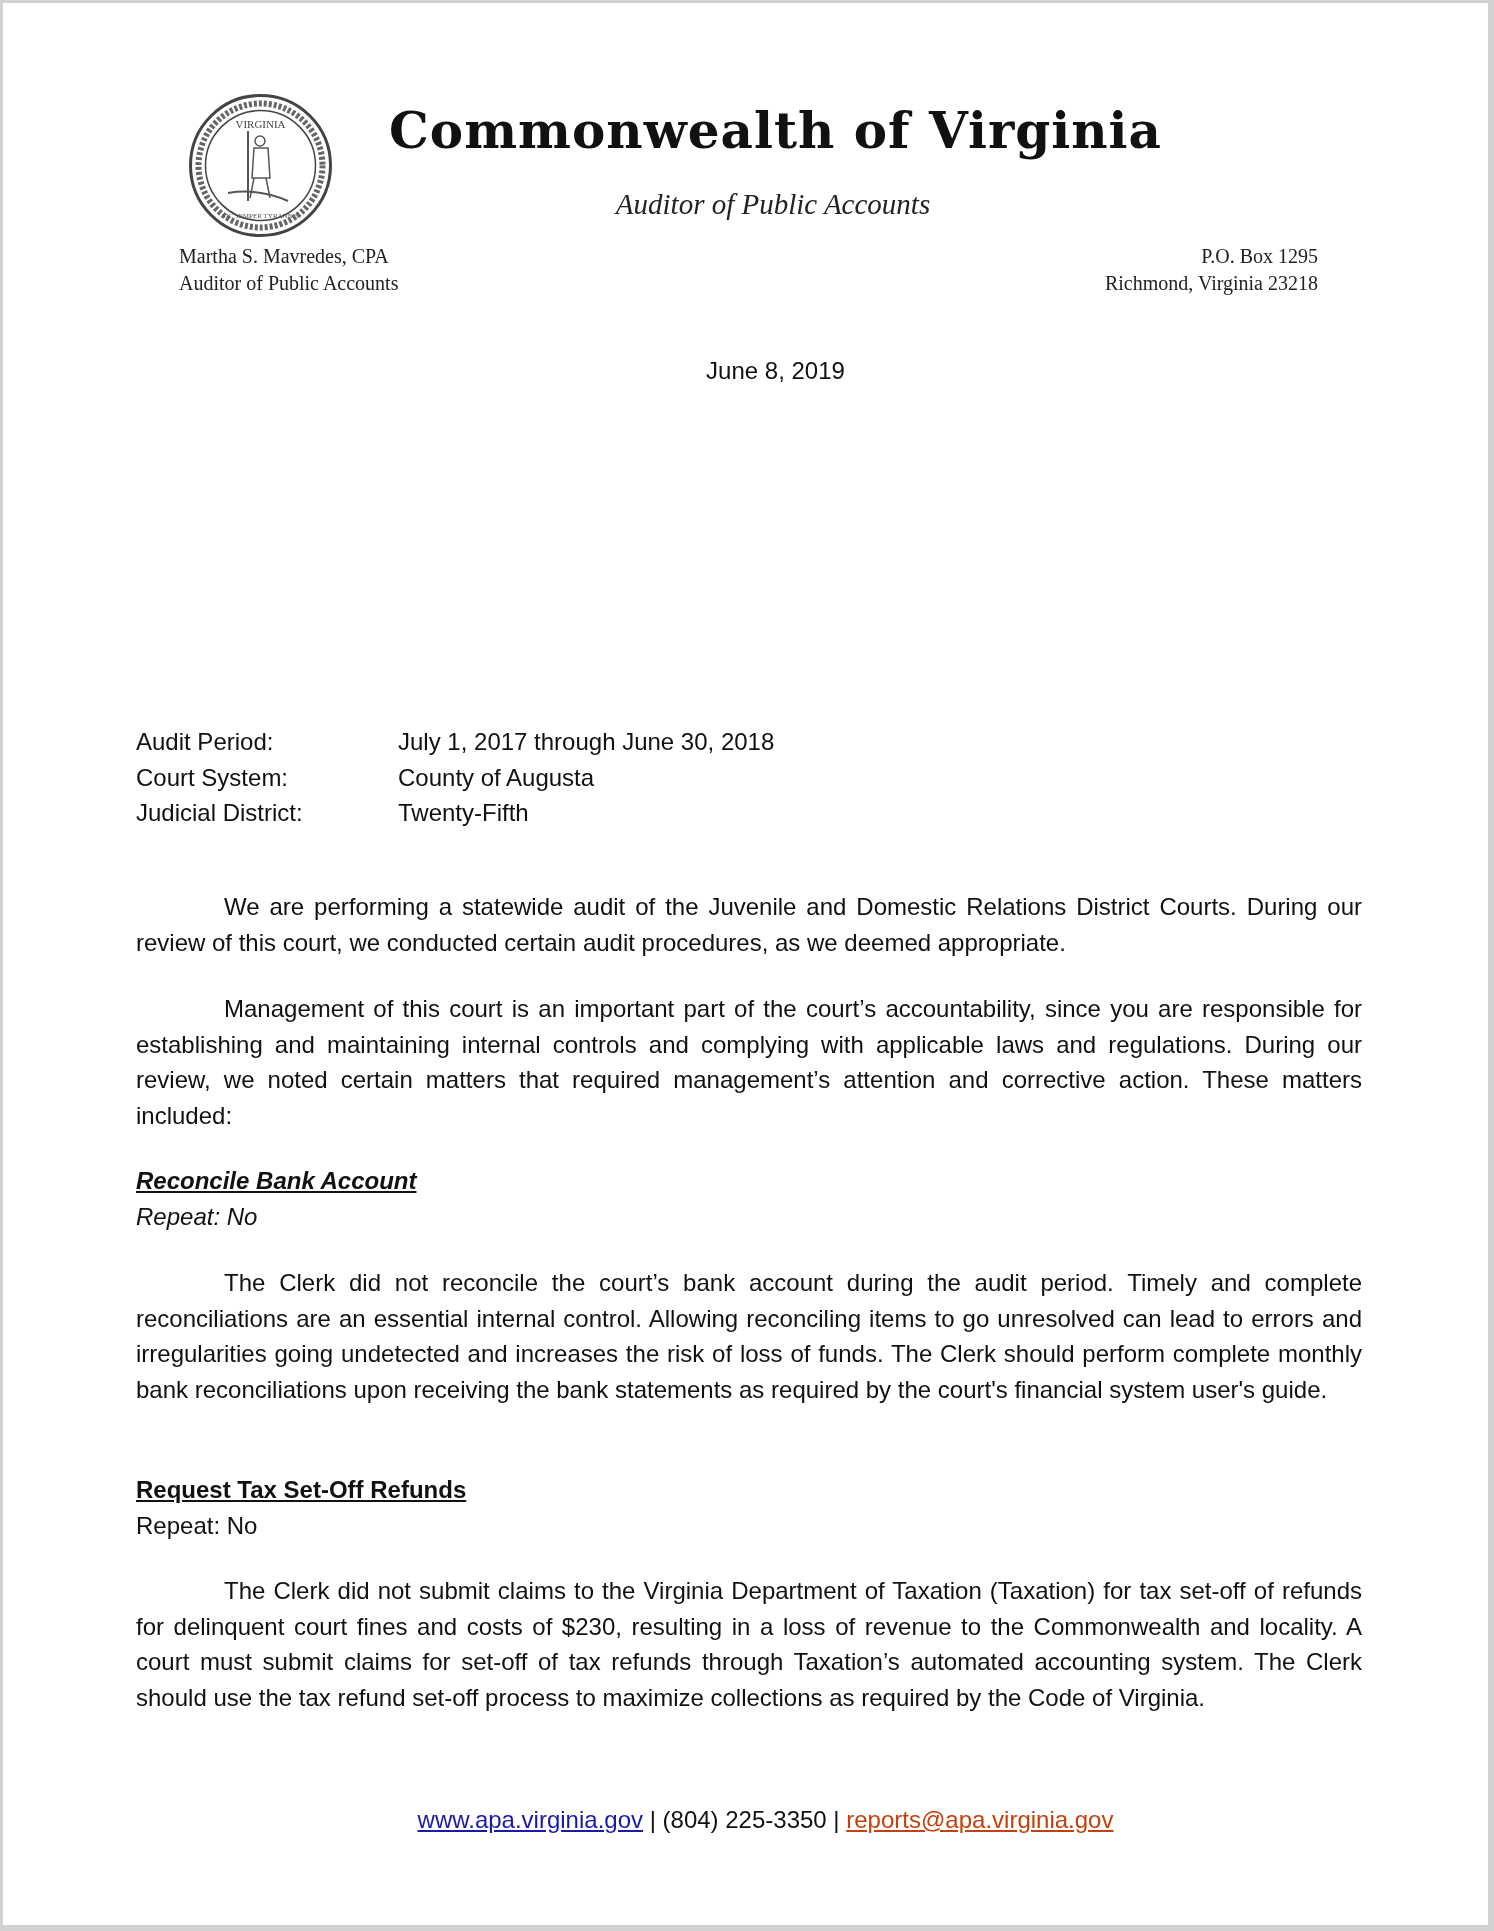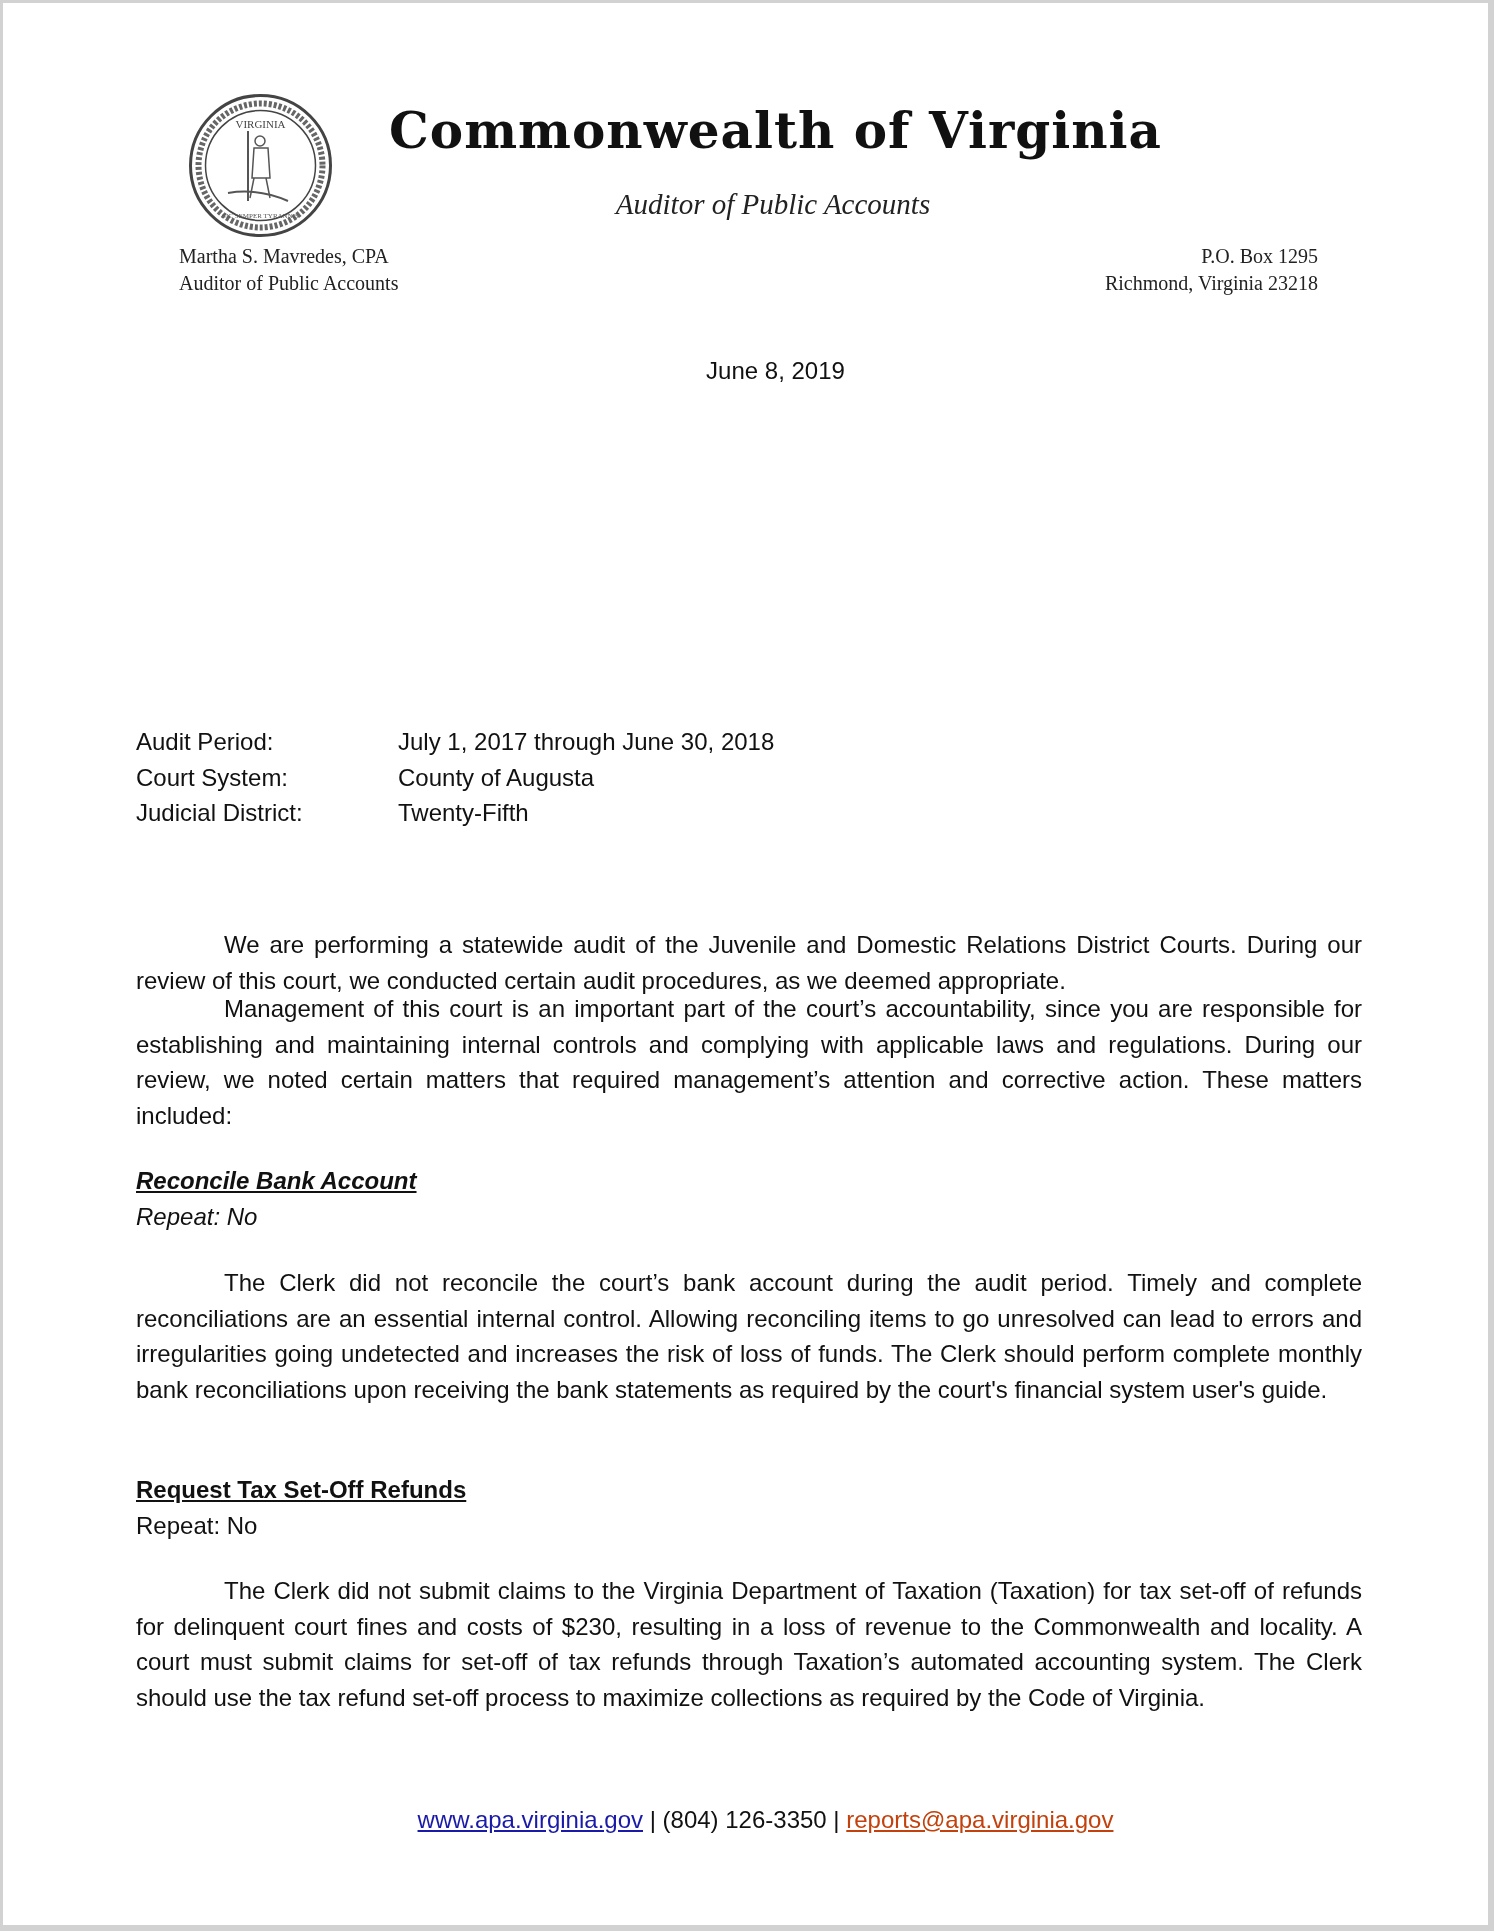--- a/index.html
+++ b/index.html
@@ -54,21 +54,21 @@
   .body-text {
     position: absolute; left: 133px; width: 1226px;
     font-size: 24px; line-height: 35.7px;
   }
   .addr { top: 447px; }
   .addr div { height: 35.7px; }
   .meta { top: 721px; }
   .meta .row { display: flex; height: 35.7px; }
   .meta .k { width: 262px; }
   .para { text-align: justify; text-indent: 88px; margin: 0; }
-  .p1 { top: 886px; margin-top: 38px; }
+  .p1 { top: 886px; }
   .p2 { top: 988px; }
   .h { font-weight: bold; text-decoration: underline; }
   .f1 { top: 1160px; font-style: italic; }
   .f1p { top: 1262px; }
   .f2 { top: 1469px; }
   .f2p { top: 1570px; }
   .footer {
     position: absolute; left: 0; right: 0; top: 1803px;
     text-align: center; font-size: 24px; padding-left: 40px;
   }
@@ -131,15 +131,15 @@
   </div>
   <p class="body-text para f1p">The Clerk did not reconcile the court’s bank account during the audit period.  Timely and complete reconciliations are an essential internal control.  Allowing reconciling items to go unresolved can lead to errors and irregularities going undetected and increases the risk of loss of funds.  The Clerk should perform complete monthly bank reconciliations upon receiving the bank statements as required by the court's financial system user's guide.</p>
 
   <div class="body-text f2">
     <div class="h">Request Tax Set-Off Refunds</div>
     <div>Repeat: No</div>
   </div>
   <p class="body-text para f2p">The Clerk did not submit claims to the Virginia Department of Taxation (Taxation) for tax set-off of refunds for delinquent court fines and costs of $230, resulting in a loss of revenue to the Commonwealth and locality.  A court must submit claims for set-off of tax refunds through Taxation’s automated accounting system.  The Clerk should use the tax refund set-off process to maximize collections as required by the Code of Virginia.</p>
 
   <div class="footer">
-    <a style="color: rgb(26, 26, 168);">www.apa.virginia.gov</a><span> | </span><span>(804) 126-3350</span><span> | </span><a style="color: #c2410c;">reports@apa.virginia.gov</a>
+    <a style="color: rgb(26, 26, 168);">www.apa.virginia.gov</a><span> | </span><span>(804) 225-3350</span><span> | </span><a style="color: #c2410c;">reports@apa.virginia.gov</a>
   </div>
 </div>
 
 </body></html>

